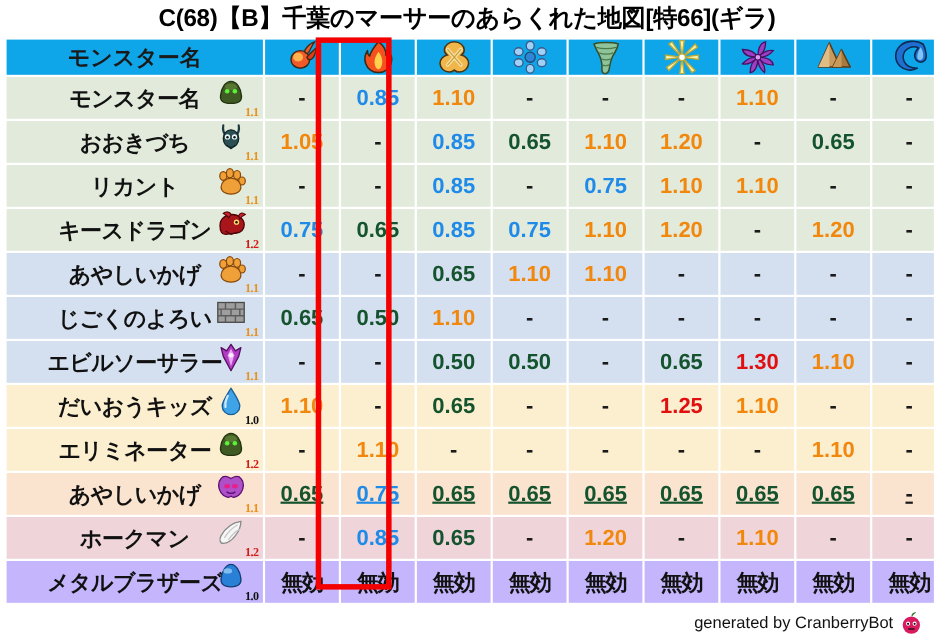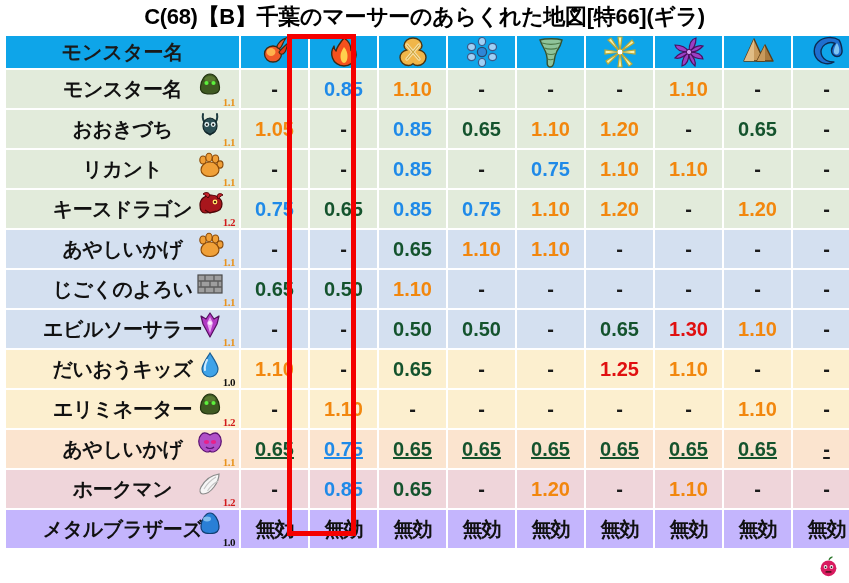--- a/index.html
+++ b/index.html
@@ -541,20 +541,21 @@
           <td class="v-null">無効</td>
           <td class="v-null">無効</td>
         </tr>
       </tbody>
   </table>
 </div>
 
 <div id="highlight-box"></div>
 
 <div id="footer">
+  <span>generated by CranberryBot</span>
   <span class="berry">
     <svg width="21" height="21" viewBox="0 0 24 24">
       <path d="M12 4 C13 1 16 0 17 1 C16 2 14 3 13 5 Z" fill="#2f7a2f"></path>
       <circle cx="12" cy="14" r="9" fill="#d81b60"></circle>
       <circle cx="8.6" cy="12.5" r="2.1" fill="#fff"></circle>
       <circle cx="15.4" cy="12.5" r="2.1" fill="#fff"></circle>
       <circle cx="8.6" cy="12.7" r="1.1" fill="#111"></circle>
       <circle cx="15.4" cy="12.7" r="1.1" fill="#111"></circle>
       <rect x="8.5" y="17" width="7" height="2.2" rx="1" fill="#5a1020"></rect>
     </svg>

